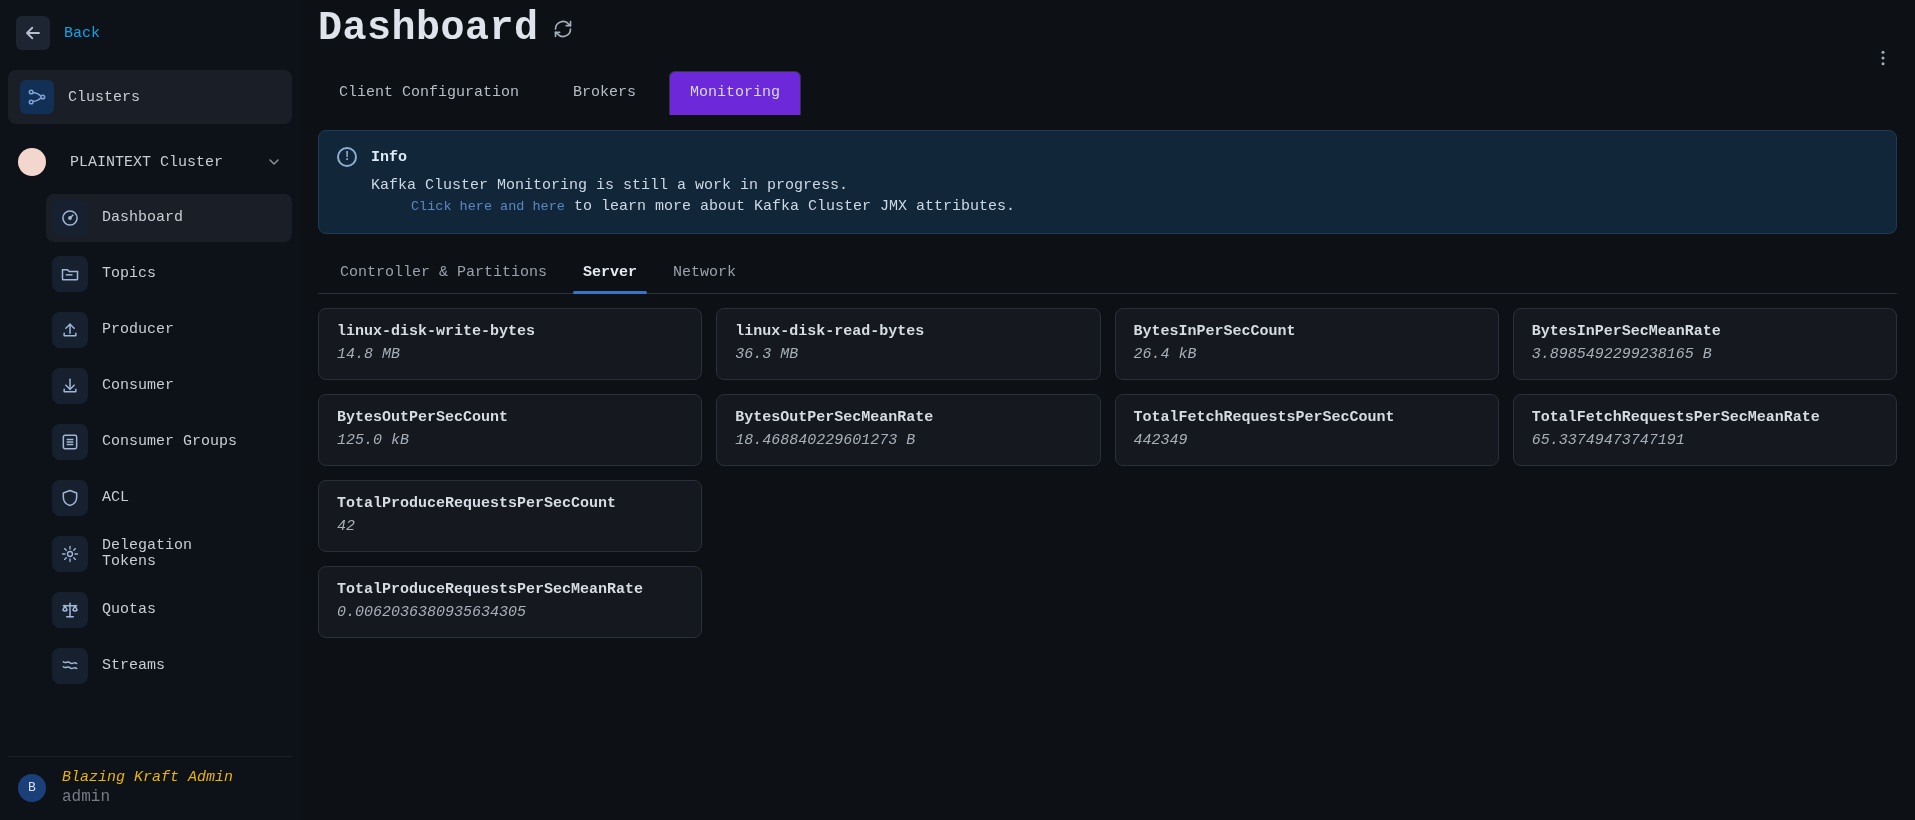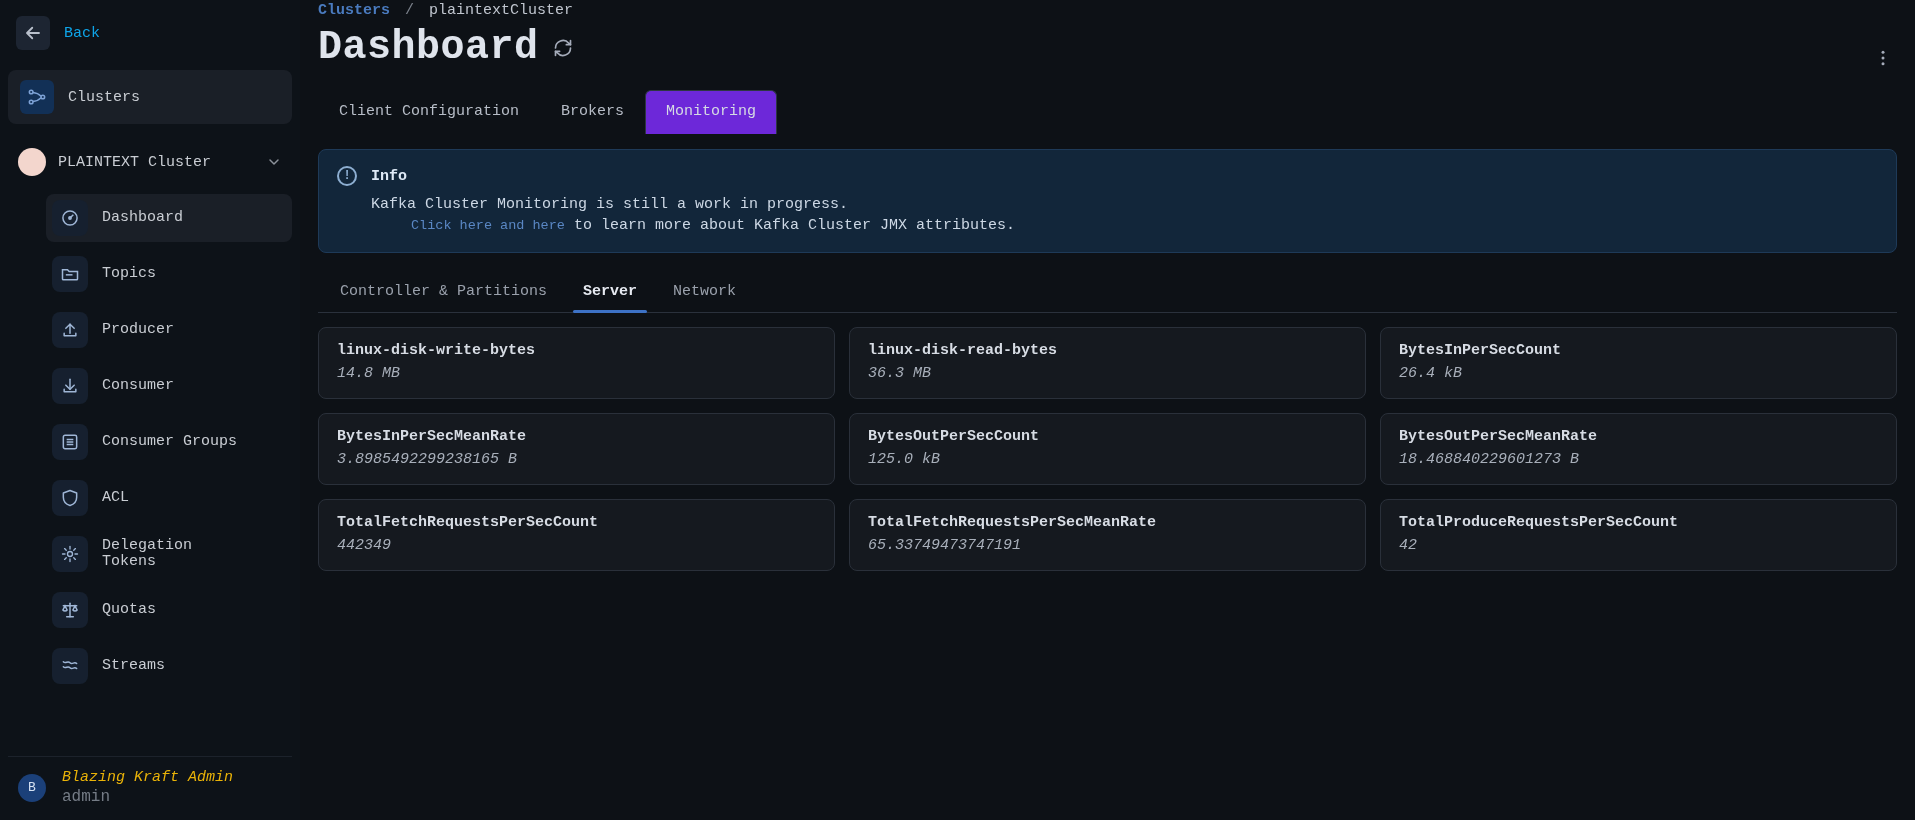--- a/index.html
+++ b/index.html
@@ -43,21 +43,21 @@
   }
   .nav-tile .icon-box {
     width: 34px; height: 34px;
     background: #123056;
     color: #7da2d6;
     border-radius: 6px;
     display: flex; align-items: center; justify-content: center;
   }
   .cluster-select {
     margin-top: 16px;
-    display: flex; align-items: center; gap: 12px;
+    display: flex; align-items: center; gap: 24px;
     padding: 8px 10px;
     color: #c9cdd3;
   }
   .cluster-dot {
     width: 28px; height: 28px; border-radius: 50%;
     background: #f3d6cd;
   }
   .chevron { margin-left: auto; color: #8b919a; }
 
   .nav-list { margin-top: 10px; padding-left: 38px; display: flex; flex-direction: column; gap: 8px; }
@@ -112,21 +112,21 @@
   .refresh-icon { color: #a5acba; display: inline-flex; }
   .kebab {
     position: absolute; right: 20px; top: 46px;
     color: #a5acba;
     width: 24px; height: 24px;
     display: flex; align-items: center; justify-content: center;
   }
 
   .tabs-primary {
     margin-top: 20px;
-    display: flex; gap: 0;
+    display: flex; gap: 12px;
     border-bottom: 1px solid transparent;
   }
   .tabs-primary .tab {
     padding: 12px 20px 14px 20px;
     color: #b7bdc7;
     border: 1px solid transparent;
     border-bottom: none;
     border-radius: 6px 6px 0 0;
   }
   .tabs-primary .tab.active {
@@ -169,21 +169,21 @@
   }
   .tabs-secondary .stab.active::after {
     content: "";
     position: absolute; left: -6px; right: -6px; bottom: -1px;
     height: 3px; background: #3d72c6; border-radius: 2px;
   }
 
   .cards {
     margin-top: 14px;
     display: grid;
-    grid-template-columns: repeat(3, 1fr);
+    grid-template-columns: repeat(4, 1fr);
     gap: 14px;
   }
   .card {
     background: #15191f;
     border: 1px solid #2a303a;
     border-radius: 8px;
     padding: 14px 18px 16px 18px;
   }
   .card .metric { color: #d7dce4; font-weight: 700; }
   .card .value { color: #a8afba; font-style: italic; margin-top: 6px; }
@@ -347,25 +347,20 @@
       <span class="footer-text">
         <div class="title">Blazing Kraft Admin</div>
         <div class="sub">admin</div>
       </span>
     </div>
 
   </aside>
 
   <main class="main">
 
-    <div class="breadcrumb">
-      <span class="link">Clusters</span>
-      <span class="sep">/</span>
-      <span class="current">plaintextCluster</span>
-    </div>
 
     <div class="page-title-row">
       <h1 class="page-title">Dashboard</h1>
       <span class="refresh-icon">
         <svg width="20" height="20" viewBox="0 0 24 24" fill="none" stroke="currentColor" stroke-width="2" stroke-linecap="round" stroke-linejoin="round">
             <path d="M3 12a9 9 0 0 1 15.9-5.7L21 8"></path>
             <polyline points="21 3 21 8 16 8"></polyline>
             <path d="M21 12a9 9 0 0 1-15.9 5.7L3 16"></path>
             <polyline points="3 21 3 16 8 16"></polyline>
           </svg>
@@ -435,16 +430,20 @@
         <div class="value">442349</div>
       </div>
       <div class="card">
         <div class="metric">TotalFetchRequestsPerSecMeanRate</div>
         <div class="value">65.33749473747191</div>
       </div>
       <div class="card">
         <div class="metric">TotalProduceRequestsPerSecCount</div>
         <div class="value">42</div>
       </div>
+      <div class="card">
+        <div class="metric">TotalProduceRequestsPerSecMeanRate</div>
+        <div class="value">0.0062036380935634305</div>
+      </div>
     </div>
 
   </main>
 </div>
 
 </body></html>

